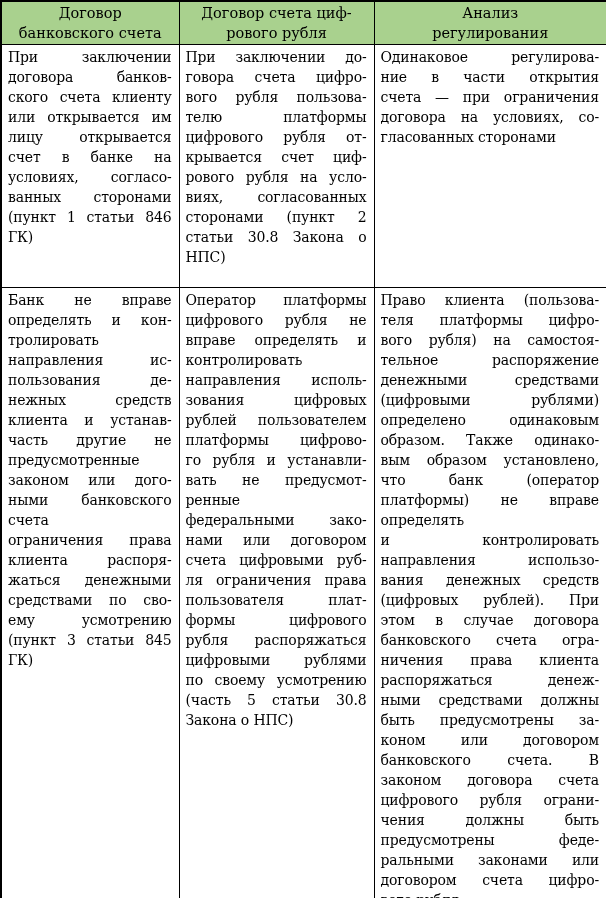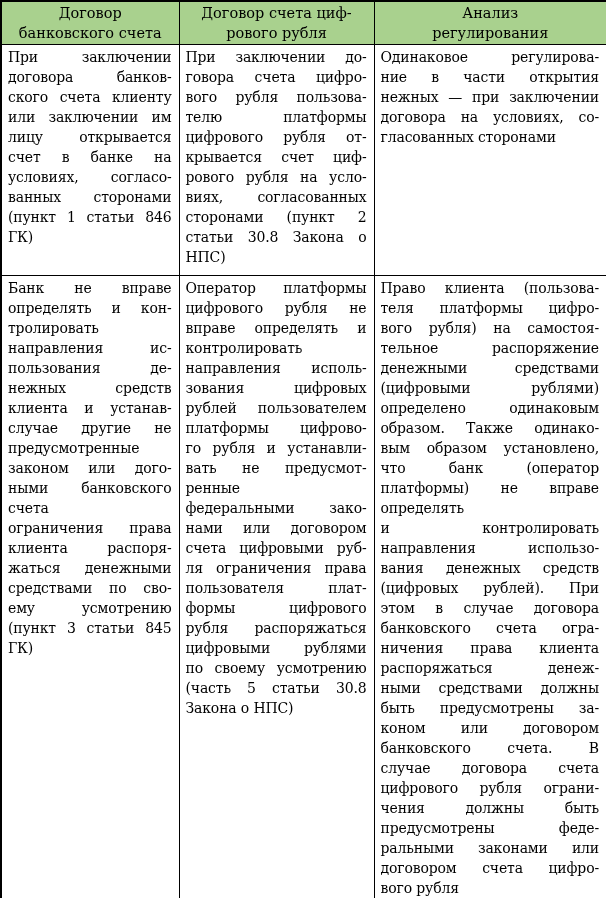--- a/index.html
+++ b/index.html
@@ -32,21 +32,21 @@
     line-height: 20px;
     vertical-align: middle;
     padding: 1px 4px;
     height: 43px;
   }
   table.cmp td {
     vertical-align: top;
     background: #ffffff;
     font-size: 14px;
     line-height: 20px;
-    padding: 2px 7px 8px 6px;
+    padding: 2px 7px 20px 6px;
     letter-spacing: -0.15px;
   }
   tr.r1 { height: 225px; }
   tr.r2 { height: 627px; }
   .line {
     text-align: justify;
     text-align-last: justify;
     white-space: normal;
   }
   .line.left {
@@ -80,21 +80,21 @@
       <th>
           <div class="line center">Анализ</div>
           <div class="line center">регулирования</div>
         </th>
     </tr>
     <tr class="r1">
       <td>
           <div class="line">При заключении</div>
           <div class="line">договора банков-</div>
           <div class="line">ского счета клиенту</div>
-          <div class="line">или заключении им</div>
+          <div class="line">или открывается им</div>
           <div class="line">лицу открывается</div>
           <div class="line">счет в банке на</div>
           <div class="line">условиях, согласо-</div>
           <div class="line">ванных сторонами</div>
           <div class="line">(пункт 1 статьи 846</div>
           <div class="line left">ГК)</div>
         </td>
       <td>
           <div class="line">При заключении до-</div>
           <div class="line">говора счета цифро-</div>
@@ -104,35 +104,35 @@
           <div class="line">крывается счет циф-</div>
           <div class="line">рового рубля на усло-</div>
           <div class="line">виях, согласованных</div>
           <div class="line">сторонами (пункт 2</div>
           <div class="line">статьи 30.8 Закона о</div>
           <div class="line left">НПС)</div>
         </td>
       <td>
           <div class="line">Одинаковое регулирова-</div>
           <div class="line">ние в части открытия</div>
-          <div class="line">нежных — при заключении</div>
+          <div class="line">счета — при ограничения</div>
           <div class="line">договора на условиях, со-</div>
           <div class="line left">гласованных сторонами</div>
         </td>
     </tr>
     <tr class="r2">
       <td>
           <div class="line">Банк не вправе</div>
           <div class="line">определять и кон-</div>
           <div class="line left">тролировать</div>
           <div class="line">направления ис-</div>
           <div class="line">пользования де-</div>
           <div class="line">нежных средств</div>
           <div class="line">клиента и устанав-</div>
-          <div class="line">случае другие не</div>
+          <div class="line">часть другие не</div>
           <div class="line left">предусмотренные</div>
           <div class="line">законом или дого-</div>
           <div class="line">ными банковского</div>
           <div class="line left">счета</div>
           <div class="line">ограничения права</div>
           <div class="line">клиента распоря-</div>
           <div class="line">жаться денежными</div>
           <div class="line">средствами по сво-</div>
           <div class="line">ему усмотрению</div>
           <div class="line">(пункт 3 статьи 845</div>
@@ -180,21 +180,21 @@
           <div class="line">вания денежных средств</div>
           <div class="line">(цифровых рублей). При</div>
           <div class="line">этом в случае договора</div>
           <div class="line">банковского счета огра-</div>
           <div class="line">ничения права клиента</div>
           <div class="line">распоряжаться денеж-</div>
           <div class="line">ными средствами должны</div>
           <div class="line">быть предусмотрены за-</div>
           <div class="line">коном или договором</div>
           <div class="line">банковского счета. В</div>
-          <div class="line">случае договора счета</div>
+          <div class="line">законом договора счета</div>
           <div class="line">цифрового рубля ограни-</div>
           <div class="line">чения должны быть</div>
           <div class="line">предусмотрены феде-</div>
           <div class="line">ральными законами или</div>
           <div class="line">договором счета цифро-</div>
           <div class="line left">вого рубля</div>
         </td>
     </tr>
   </tbody>
 </table>

